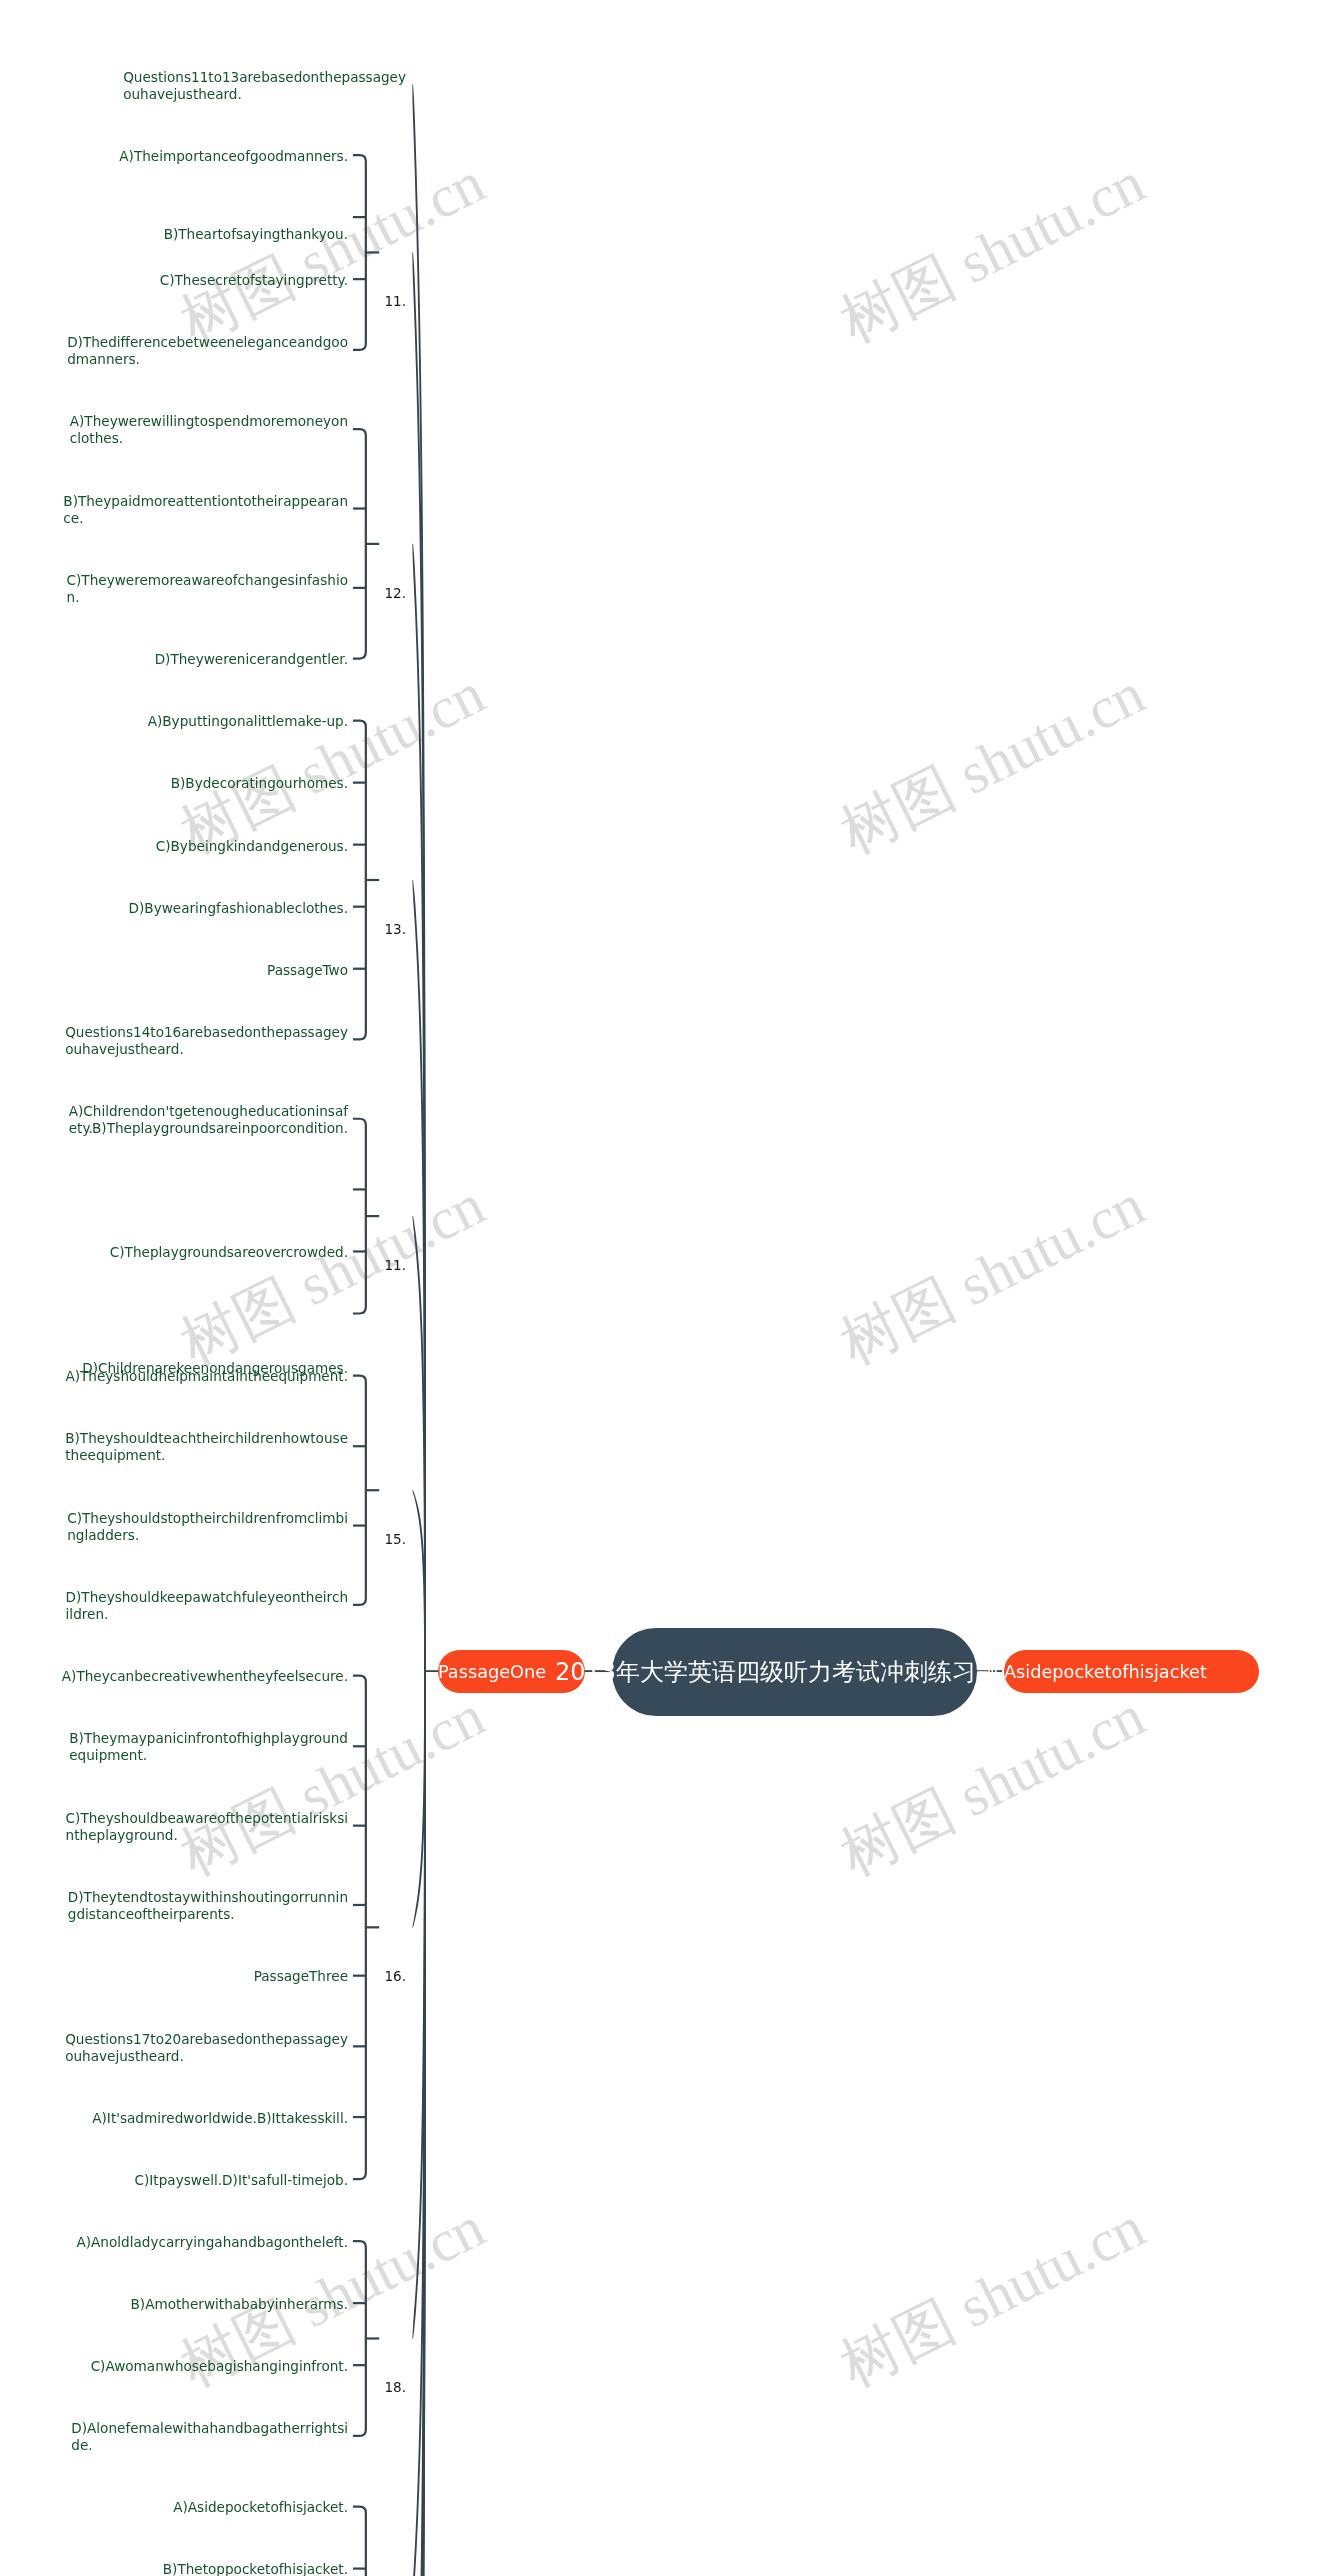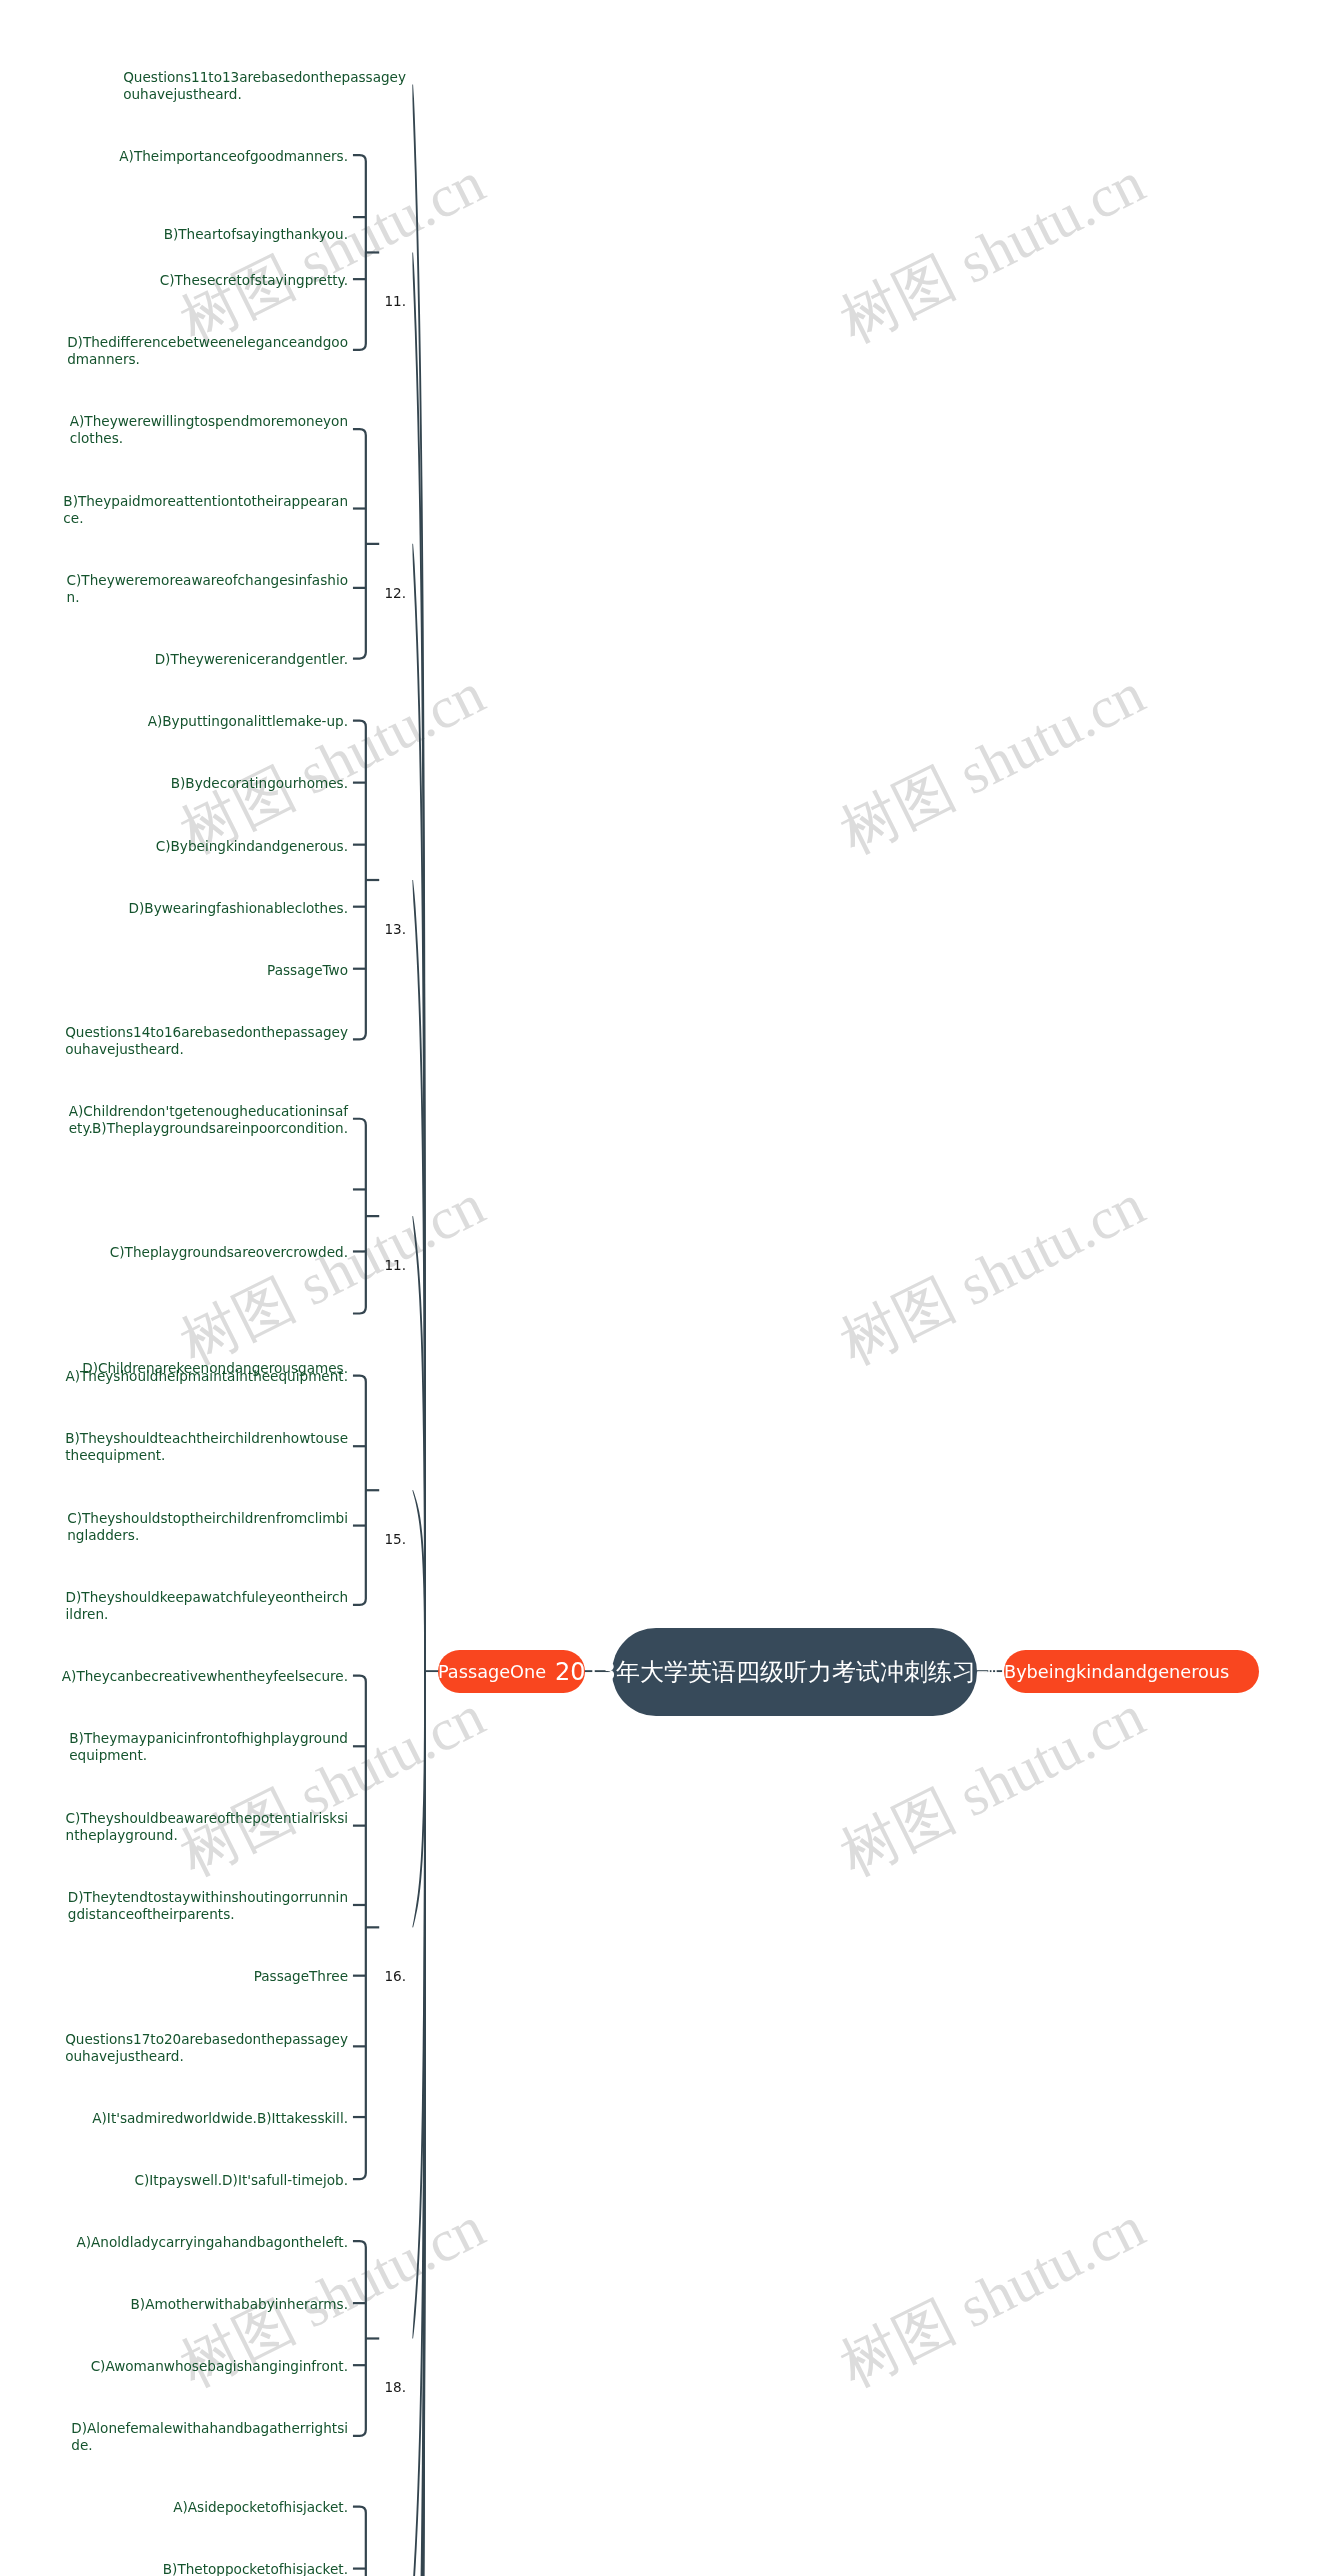--- a/index.html
+++ b/index.html
@@ -207,17 +207,17 @@
   <div class="pill" id="pill-left" style="left:438px;top:1650px;width:147px;height:43px">
     <span>PassageOne</span>
   </div>
 
   <div id="root-node" style="left:612px;top:1628px;width:365px;height:88px">
     <span>2013年大学英语四级听力</span>
     <span>考试冲刺练习题(2)</span>
   </div>
 
   <div class="pill" id="pill-right" style="left:1004px;top:1650px;width:255px;height:43px">
-    <span>Bybeingkindandgenerous</span>
+    <span>Asidepocketofhisjacket</span>
   </div>
 
 </div>
 
 
 </body></html>

